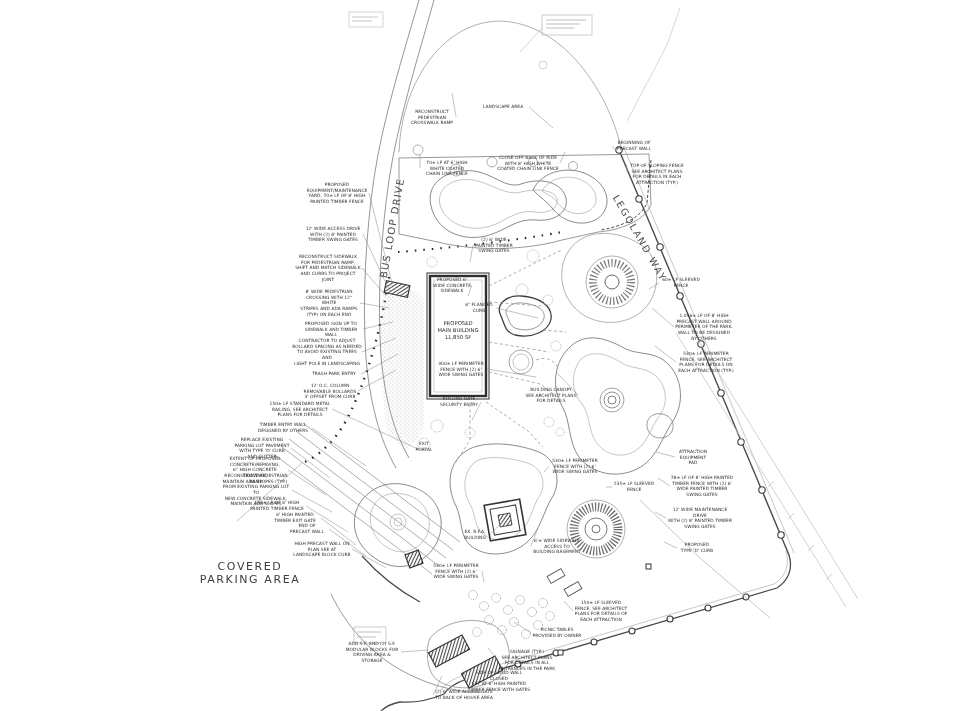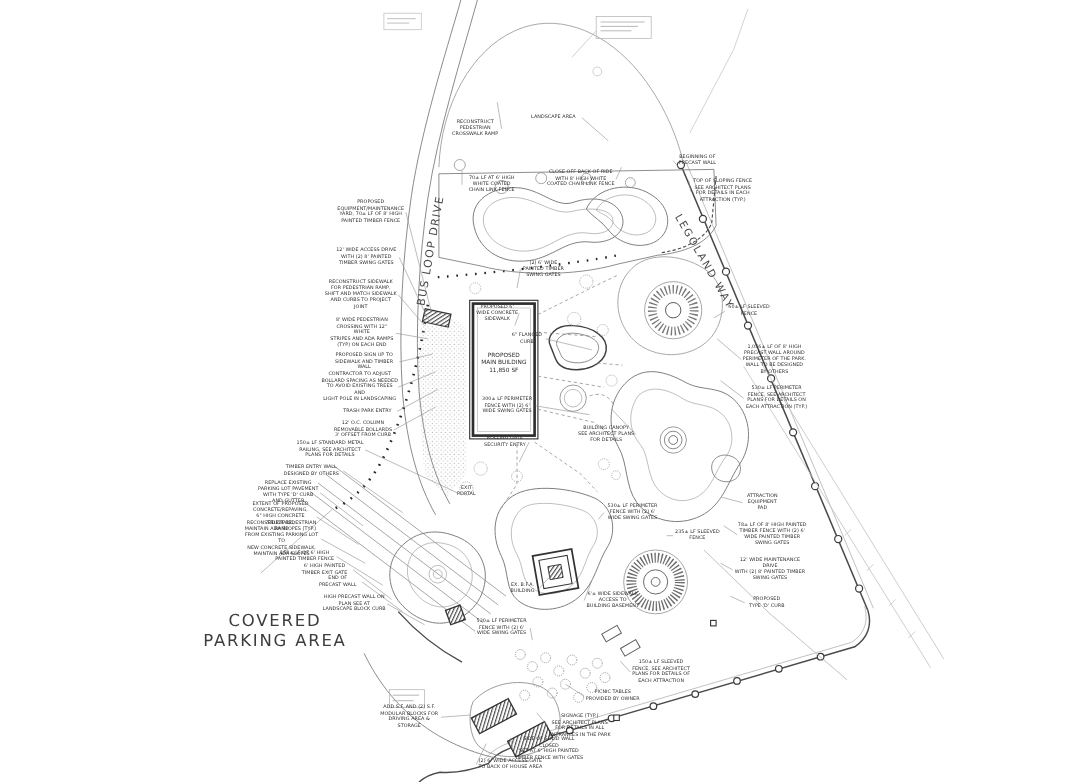--- a/index.html
+++ b/index.html
@@ -9,21 +9,21 @@
   #leaders{position:absolute;left:0;top:0;pointer-events:none;}
   #leaders line{stroke:#8f8f8f;stroke-width:.55;}
   .callout{position:absolute;transform:translate(-50%,-50%);font-size:4.4px;line-height:1.28;
            color:#2e2e2e;text-align:center;white-space:pre-line;letter-spacing:.05px;}
   .street-label{position:absolute;white-space:nowrap;color:#4a4a4a;}
   .bus-loop{left:392px;top:228px;transform:translate(-50%,-50%) rotate(-80deg);
             font-size:10px;letter-spacing:1.2px;}
   .legoland{left:640px;top:238px;transform:translate(-50%,-50%) rotate(60deg);
             font-size:9.5px;letter-spacing:1.8px;}
   .parking{position:absolute;left:250px;top:573px;transform:translate(-50%,-50%);
-           font-size:15px;letter-spacing:1.6px;color:#3d3d3d;text-align:center;white-space:pre-line;}
+           font-size:11px;letter-spacing:1.6px;color:#3d3d3d;text-align:center;white-space:pre-line;}
   .building-label{position:absolute;left:458px;top:331px;transform:translate(-50%,-50%);
            font-size:5.3px;line-height:1.35;color:#2b2b2b;text-align:center;white-space:pre-line;}
 </style>
 </head>
 <body>
 
 <div class="canvas">
 
   <svg class="base" width="980" height="711" viewBox="0 0 980 711">
     <defs>

